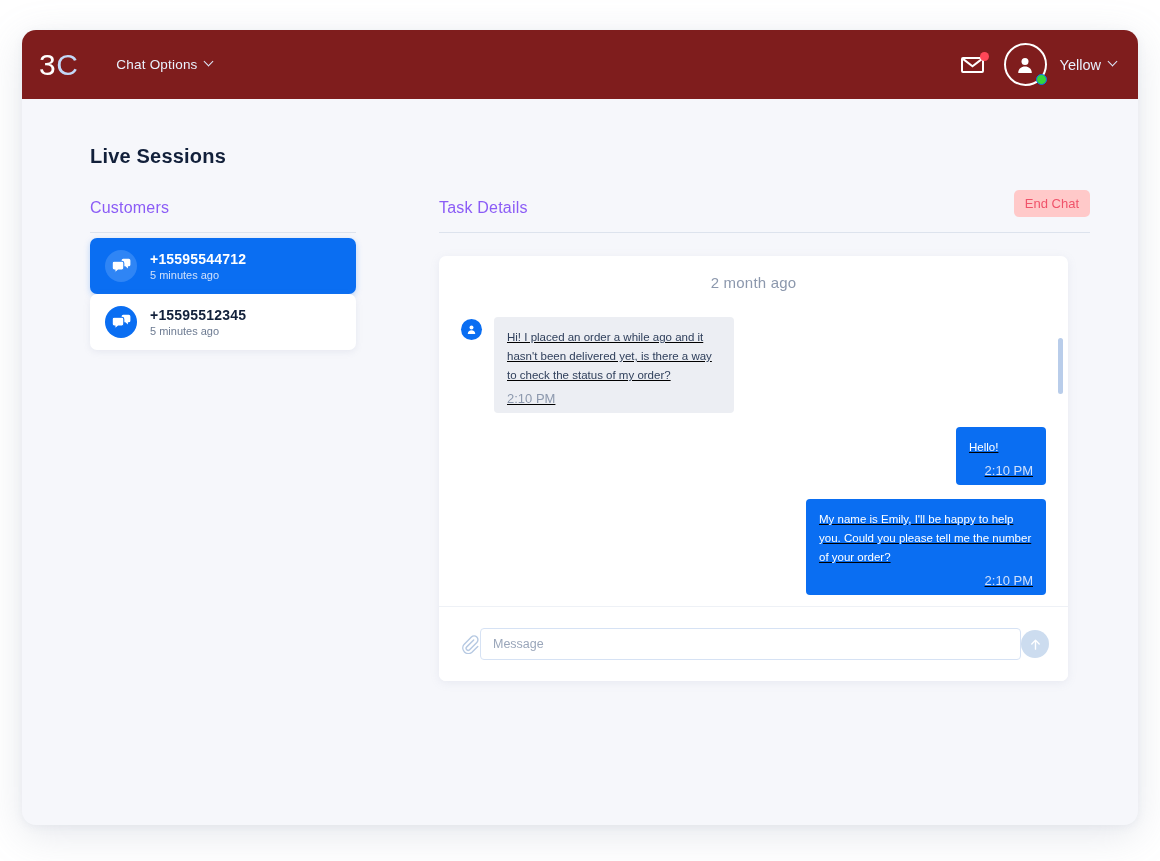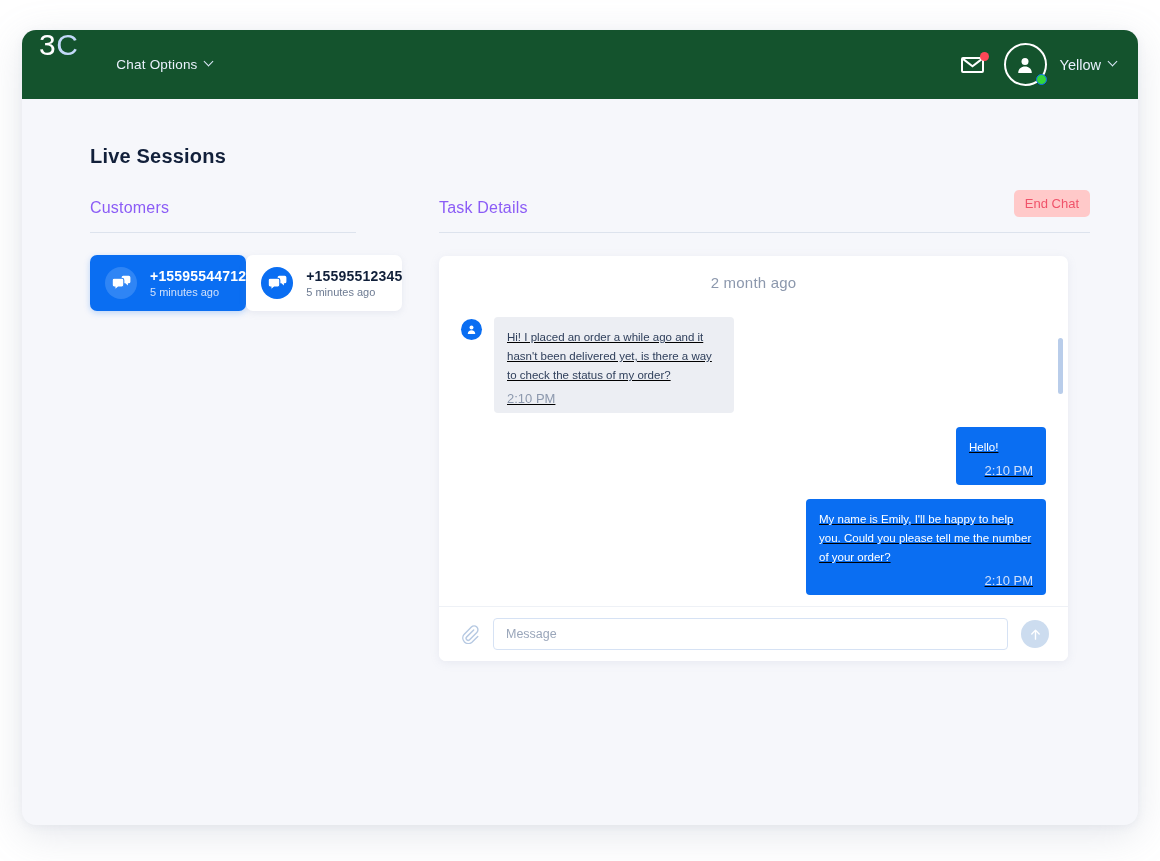--- a/index.html
+++ b/index.html
@@ -24,22 +24,23 @@
     box-shadow: 0 10px 40px rgba(140,150,175,0.22), 0 2px 8px rgba(140,150,175,0.10);
     overflow: hidden;
   }
 
   
   #topbar {
     position: absolute;
     left: 0; top: 0;
     width: 100%;
     height: 69px;
-    background: #14532d;
-    display: flex;
+    background: #7f1d1d;
+    display: flex;
+    align-items: center;
   }
   .logo {
     margin-left: 17px;
     font-size: 30px;
     letter-spacing: 0.5px;
     font-weight: 400;
     line-height: 1;
     user-select: none;
   }
   .logo .c3 { color: #ffffff; }
@@ -131,21 +132,21 @@
   
   #customers-col { position: absolute; left: 68px; top: 100px; width: 266px; }
   .section-label {
     font-size: 16px;
     color: #8b5cf6;
     letter-spacing: 0.2px;
     padding-bottom: 15px;
   }
   .section-rule { height: 1px; background: #dde3ed; width: 100%; }
 
-  #customer-list { margin-top: 22px; display: flex; flex-direction: row; gap: 0px; }
+  #customer-list { margin-top: 5px; display: flex; flex-direction: column; gap: 0px; }
 
   .customer-item {
     height: 56px;
     display: flex;
     align-items: center;
     padding-left: 15px;
     cursor: pointer;
     background: #ffffff;
   }
   .customer-item.selected {
@@ -233,25 +234,24 @@
     position: absolute;
     right: 0; top: 82px;
     width: 5px; height: 56px;
     border-radius: 3px;
     background: #b9cdea;
     cursor: pointer;
   }
 
   #chat-footer {
     border-top: 1px solid #eef1f6;
-    height: 55px;
+    height: 75px;
     display: flex;
     align-items: center;
     padding: 0 19px 0 19px;
-    gap: 13px;
     background: #ffffff;
   }
   #attach-btn { width: 22px; height: 22px; display:flex;align-items:center;justify-content:center; cursor: pointer; flex:0 0 auto;}
   #message-input {
     flex: 1 1 auto;
     height: 32px;
     border: 1px solid #d6e2f4;
     border-radius: 4px;
     padding: 0 12px;
     font-size: 12.5px;

